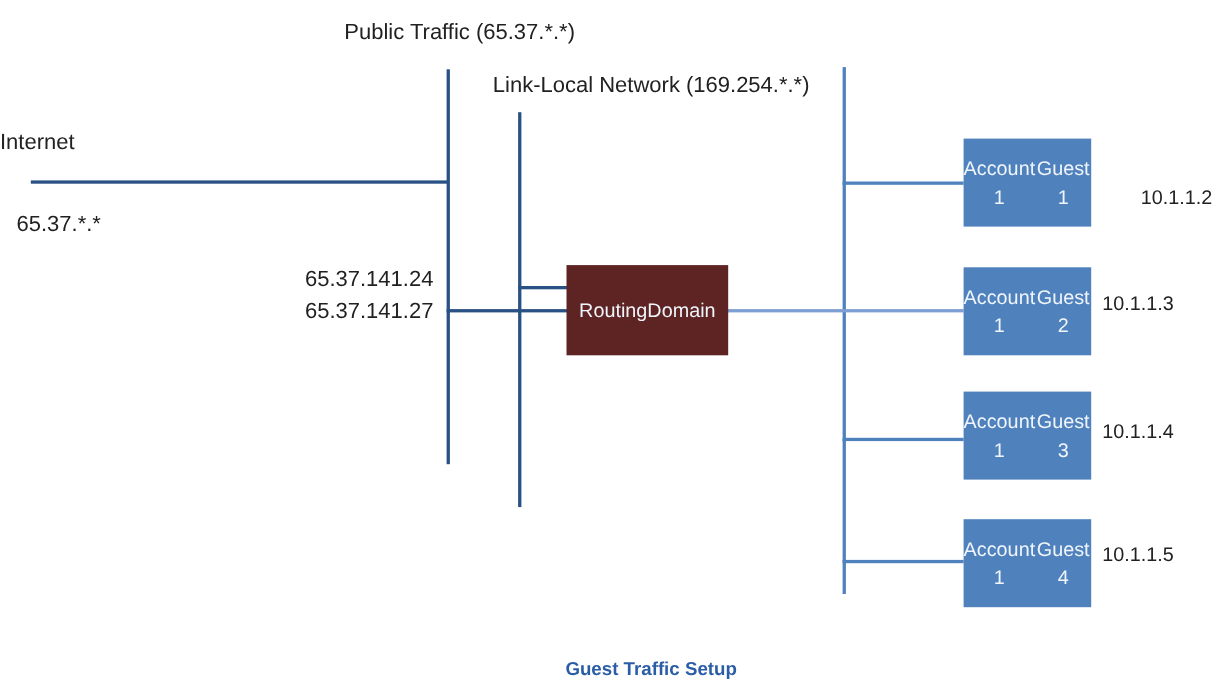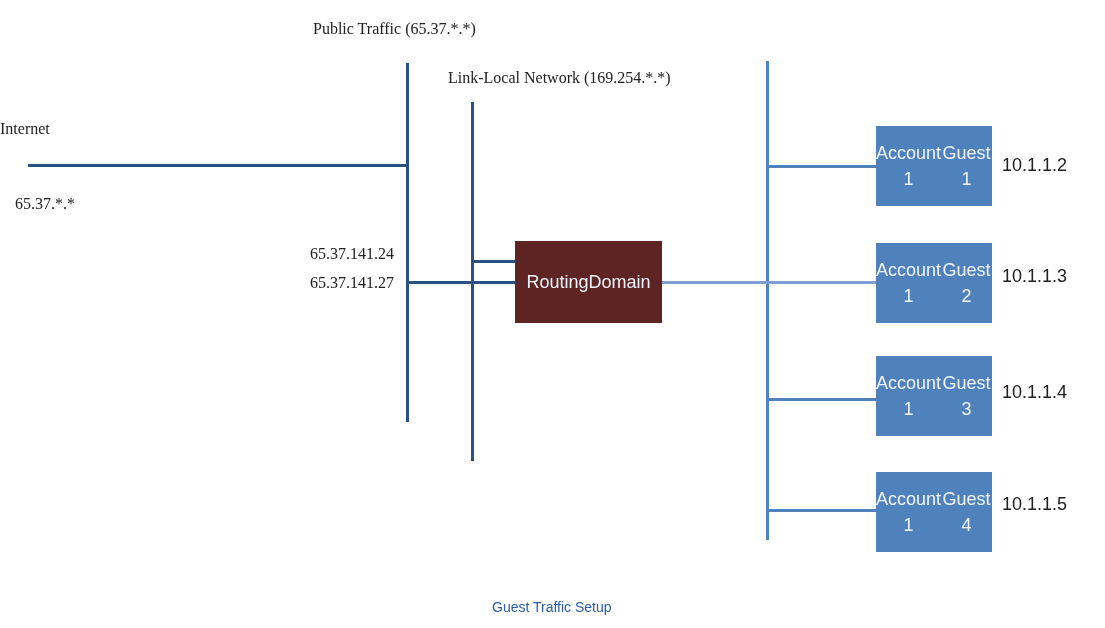--- a/index.html
+++ b/index.html
@@ -13,21 +13,21 @@
     --text:#212121;
     --bg:#ffffff;
   }
   html,body{margin:0;padding:0;}
   body{
     width:1105px;height:628px;overflow:hidden;background:var(--bg);
     font-family:"Liberation Sans", sans-serif;color:var(--text);
     position:relative;
   }
   .stage{position:absolute;inset:0;}
-  .lbl{position:absolute;font-size:16px;line-height:22px;white-space:nowrap;font-family:Liberation Serif, serif;}
+  .lbl{position:absolute;font-size:20px;line-height:22px;white-space:nowrap;}
   .lbl.two-line{line-height:29px;}
   .lbl.right{text-align:right;}
   .line{position:absolute;}
   .line.dark{background:var(--line-dark);}
   .line.medium{background:var(--line-medium);}
   .line.light{background:var(--line-light);}
   .node{
     position:absolute;display:flex;flex-direction:row;
     align-items:center;justify-content:center;text-align:center;
     color:var(--box-text);font-size:18px;
@@ -35,22 +35,22 @@
   .node.routing{
     left:515px;top:241px;width:147px;height:82px;
     background:var(--routing-box);line-height:30px;
   }
   .node.guest{
     left:876px;width:116px;height:80px;
     background:var(--guest-box);line-height:26px;
   }
   .ip{position:absolute;left:1002px;font-size:18px;white-space:nowrap;}
   .caption{
-    position:absolute;left:492px;top:599px;
-    font-size:14px;font-weight:normal;color:var(--caption);white-space:nowrap;
+    position:absolute;left:514px;top:599px;
+    font-size:17px;font-weight:bold;color:var(--caption);white-space:nowrap;
   }
 </style>
 </head>
 <body>
 
 <div class="stage">
 
   <div class="line dark" style="left:28px;  top:164px; width:380px; height:3px;"></div>
   <div class="line dark" style="left:406px; top:63px;  width:3px;  height:359px;"></div>
   <div class="line dark" style="left:471px; top:102px; width:3px;  height:359px;"></div>
@@ -89,20 +89,20 @@
   </div>
   <div class="node guest" style="top:356px;">
     <div>Account 1</div>
     <div>Guest 3</div>
   </div>
   <div class="node guest" style="top:472px;">
     <div>Account 1</div>
     <div>Guest 4</div>
   </div>
 
-  <div class="ip" style="top:155px;">10.1.1.2</div>
+  <div class="ip" style="top:169px;margin-left:35px;">10.1.1.2</div>
   <div class="ip" style="top:266px;">10.1.1.3</div>
   <div class="ip" style="top:382px;">10.1.1.4</div>
   <div class="ip" style="top:494px;">10.1.1.5</div>
 
   <div class="caption">Guest Traffic Setup</div>
 
 </div>
 
 </body></html>

